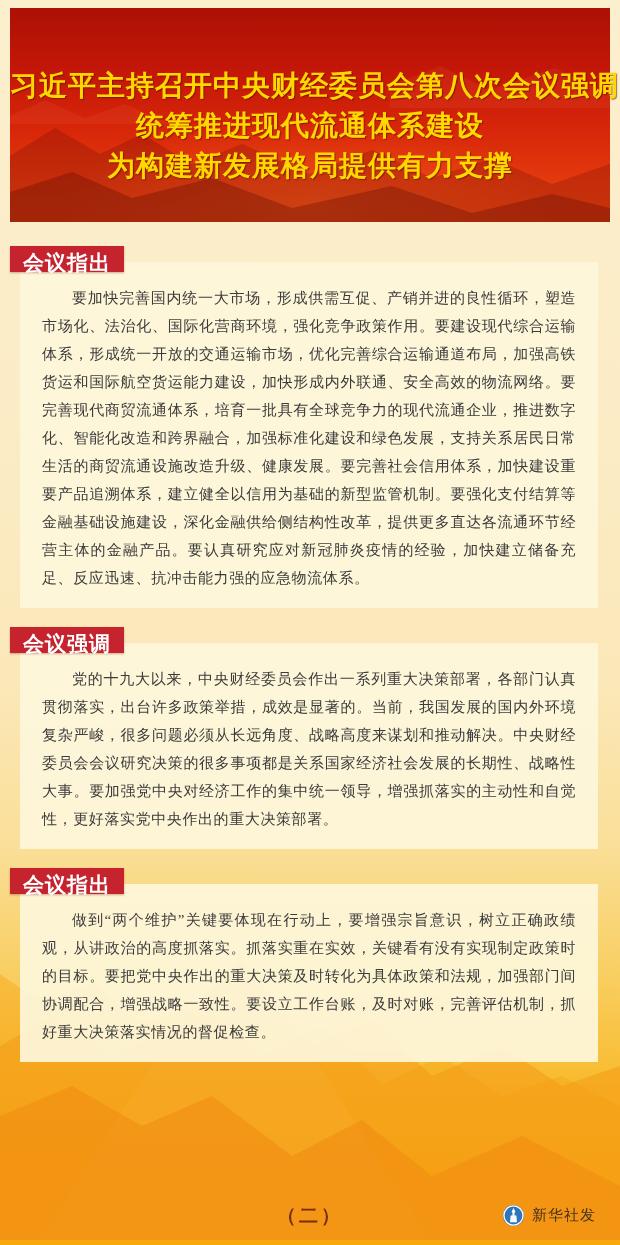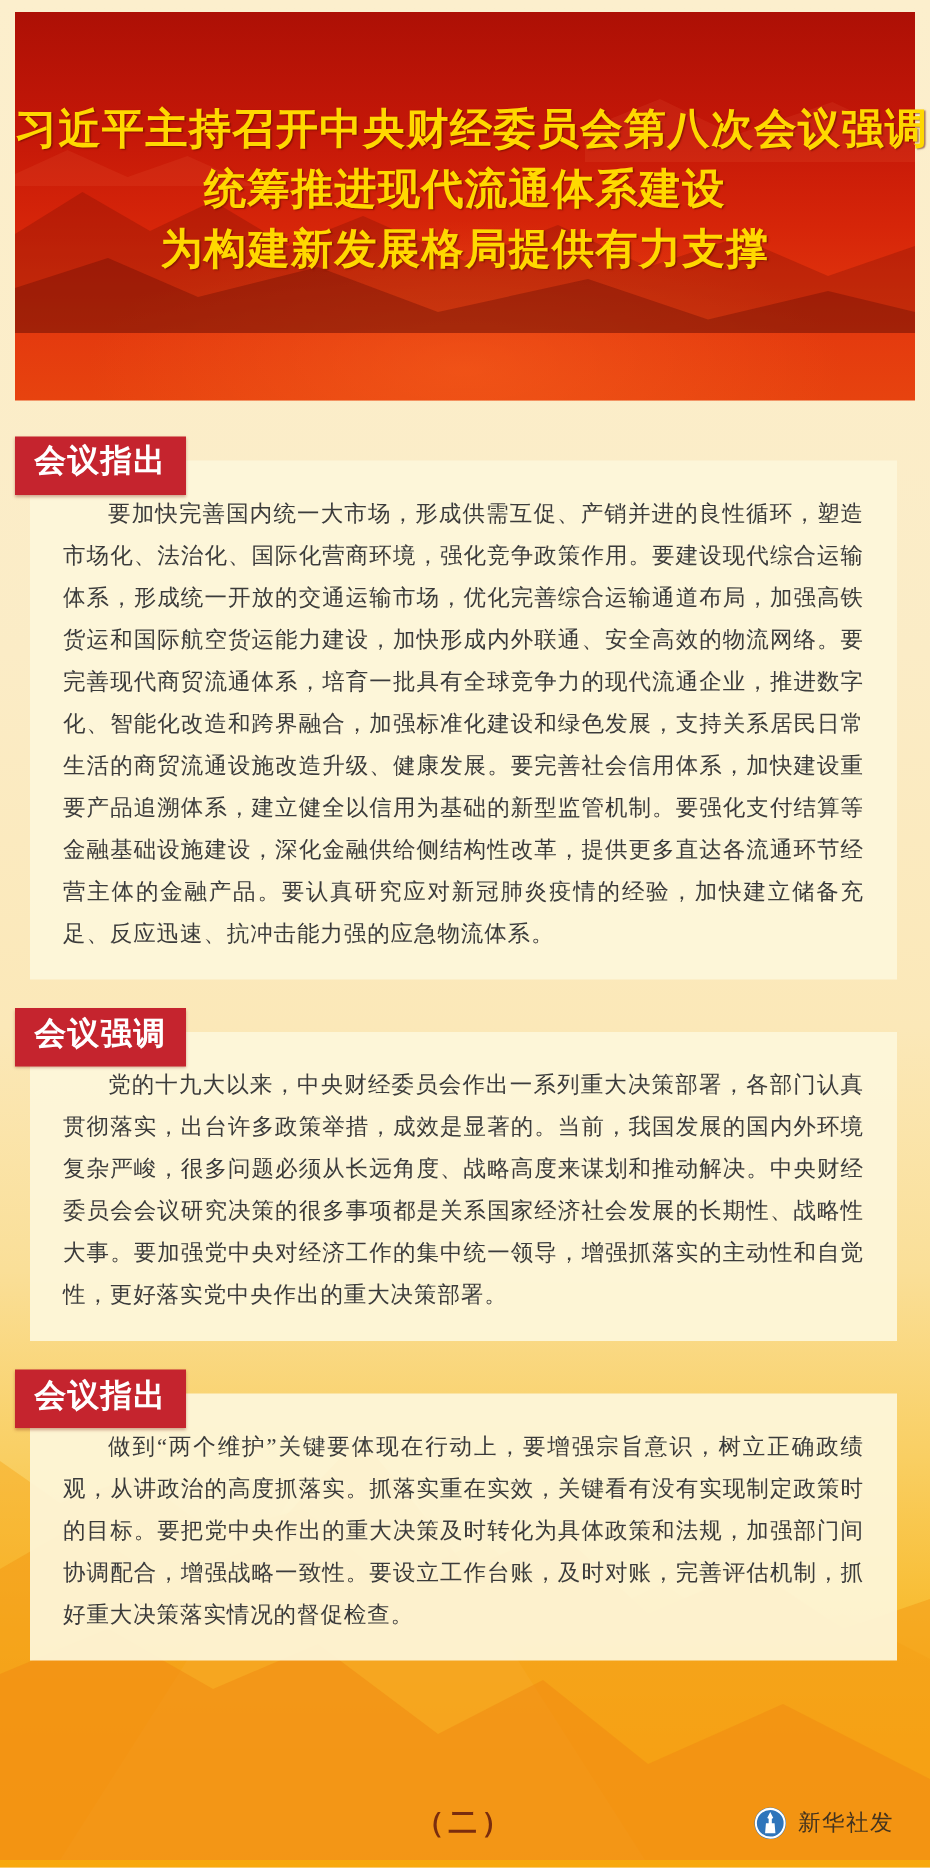--- a/index.html
+++ b/index.html
@@ -17,21 +17,21 @@
       #f9cf63 78%, #f8bb2e 87%, #f9ae12 94%, #f8a80d 100%);
   }
   .footer-mountains {
     position:absolute; left:0; bottom:5px; width:620px; height:316px;
     z-index:1; pointer-events:none;
   }
   
   .banner {
     position:relative;
     margin:8px 10px 0 10px;
-    width:600px; height:259px;
+    width:600px; height:214px;
     background:
       radial-gradient(ellipse 60% 55% at 50% 92%, rgba(255,110,35,0.40), rgba(255,110,35,0) 70%),
       linear-gradient(180deg, #ad1005 0%, #c41708 30%, #d62509 55%, #e43a0e 82%, #e7430f 100%);
     z-index:2;
   }
   .banner-mountains { position:absolute; left:0; top:0; width:600px; height:214px; }
   .banner-titles {
     position:absolute; left:0; top:58px; width:600px;
     text-align:center;
   }
@@ -53,21 +53,21 @@
   }
   .section-first { margin-top:24px; }
   .section + .section { margin-top:19px;font-family:Liberation Serif, serif; }
   .badge {
     position:absolute; left:-10px; top:0;
     background:#c5242e;
     color:#ffffff;
     font-weight:bold;
     font-size:21px;
     line-height:34px;
-    height:39px;
+    height:26px;
     padding:0 13px;
     letter-spacing:1px;
     box-shadow:0 1px 2px rgba(120,20,10,0.35);
     z-index:3;
   }
   .content-box {
     background:rgba(253,246,218,0.93);
     padding:22px 22px 16px 22px;
   }
   .content-box p {

